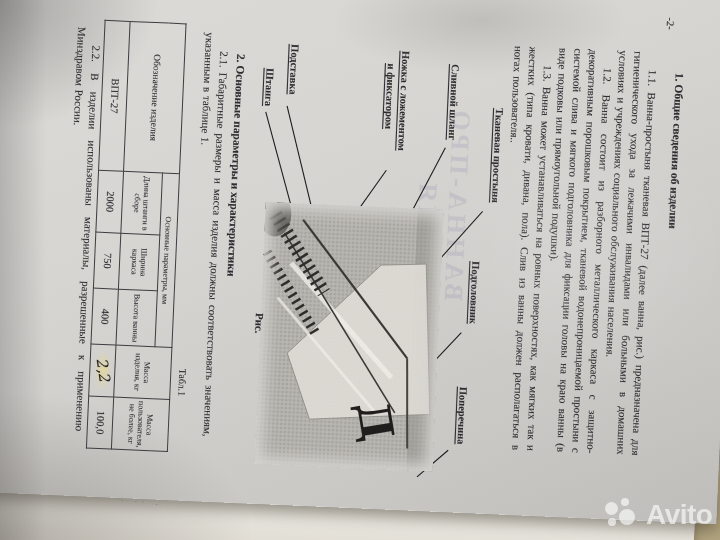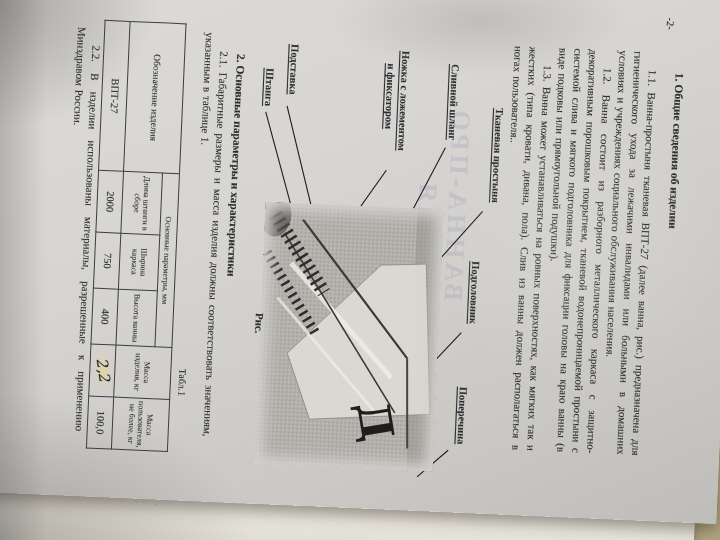--- a/index.html
+++ b/index.html
@@ -195,14 +195,23 @@
 
     </div>
   </div>
 
   <div class="ov ov-left"></div>
   <div class="ov ov-tl"></div>
   <div class="ov ov-bl"></div>
   <div class="ov ov-top"></div>
   <div class="ov ov-sheen"></div>
 
+  <div class="wm">
+    <div class="wm-logo">
+      <i class="c1"></i>
+      <i class="c2"></i>
+      <i class="c3"></i>
+      <i class="c4"></i>
+    </div>
+    <div class="wm-text">Avito</div>
+  </div>
 
 </div>
 
 </body></html>

